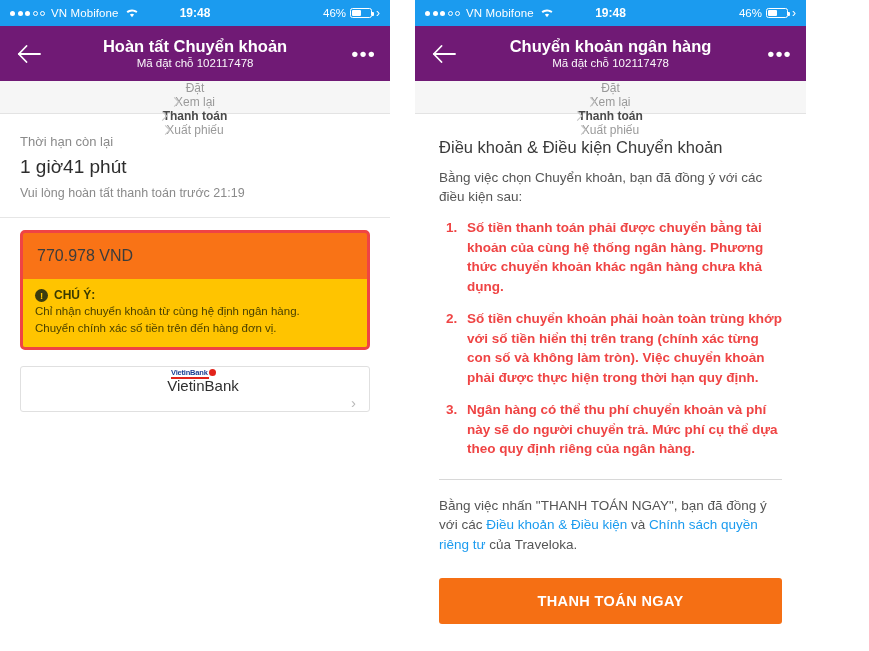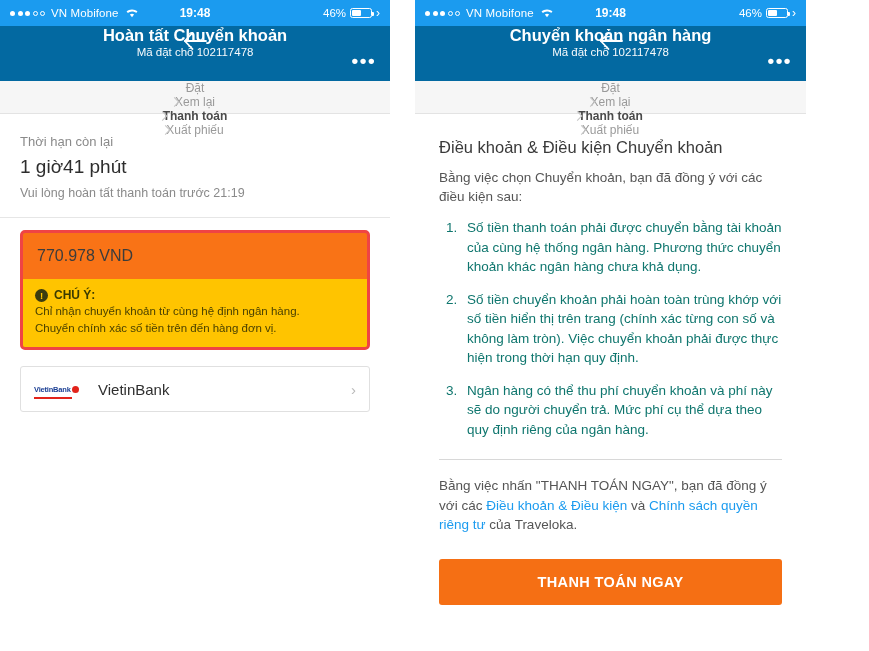--- a/index.html
+++ b/index.html
@@ -26,22 +26,22 @@
   .sb-wifi { margin-left: 6px; display: inline-block; }
   .sb-time { position: absolute; left: 0; right: 0; text-align: center; font-size: 12px; font-weight: bold; pointer-events: none; }
   .sb-right { margin-left: auto; display: flex; align-items: center; gap: 4px; font-size: 11.5px; }
   .battery { width: 22px; height: 10px; border: 1px solid #ffffff; border-radius: 2.5px; position: relative; display: inline-block; }
   .battery::after { content: ""; position: absolute; right: -3px; top: 3px; width: 2px; height: 4px; background: #ffffff; border-radius: 0 1px 1px 0; }
   .battery .lvl { position: absolute; left: 1px; top: 1px; bottom: 1px; width: 46%; background: #ffffff; border-radius: 1px; }
   .sb-arrow { font-size: 12px; }
 
   
   .navbar {
-    height: 55px; background: #0369a1; color: #ffffff;
-    display: flex; align-items: center; padding: 0 14px; position: relative; flex-direction: column;
+    height: 55px; background: #701a75; color: #ffffff;
+    display: flex; align-items: center; padding: 0 14px; position: relative;
   }
   .nav-back { width: 30px; height: 30px; display: flex; align-items: center; justify-content: center; cursor: pointer; }
   .nav-back svg { display: block; }
   .nav-titles { position: absolute; left: 52px; right: 52px; text-align: center; }
   .nav-title { font-size: 16.5px; font-weight: bold; line-height: 19px; }
   .nav-sub { font-size: 11.5px; line-height: 15px; font-weight: normal; opacity: .97; }
   .nav-more { margin-left: auto; font-size: 19px; letter-spacing: 1.5px; font-weight: bold; cursor: pointer; line-height: 10px; }
 
   
   .steps {
@@ -72,38 +72,38 @@
   .warn-box { background: #ffc400; padding: 9px 12px 11px 12px; }
   .warn-head { display: flex; align-items: center; gap: 6px; font-size: 12px; font-weight: bold; color: #3b3b00; }
   .warn-bang {
     width: 13px; height: 13px; border-radius: 50%; background: #3b3b0f; color: #ffc400;
     font-size: 9.5px; font-weight: bold; display: flex; align-items: center; justify-content: center;
   }
   .warn-line { font-size: 11.5px; color: #4a4100; line-height: 15px; margin-top: 2px; }
 
   .bank-card {
     margin-top: 16px; border: 1px solid #e0e0e0; border-radius: 3px; background: #ffffff;
-    height: 46px; display: flex; align-items: center; padding: 0 13px; cursor: pointer;
+    height: 46px; display: flex; align-items: center; padding: 0 13px; cursor: pointer; flex-direction: column;
   }
   .bank-logo {
     width: 48px; height: 16px; background: #ffffff; border: 0; position: relative;
     display: flex; align-items: center; font-size: 7.5px; font-weight: bold; color: #1b3f94;
     letter-spacing: -.2px;
   }
   .bank-logo .dot { width: 7px; height: 7px; border-radius: 50%; background: #e2231a; display: inline-block; margin-left: 1px; }
   .bank-logo .bar { position: absolute; left: 0; right: 10px; bottom: -2px; height: 2px; background: #e2231a; }
   .bank-name { font-size: 15px; color: #2f2f2f; margin-left: 16px; }
   .chev { margin-left: auto; color: #b9b9b9; font-size: 15px; }
 
   
   .r-content { padding: 0 24px; }
   .terms-title { font-size: 16.5px; color: #3a3a3a; margin-top: 22px; line-height: 22px; }
   .terms-intro { font-size: 13.5px; color: #555555; line-height: 19px; margin-top: 10px; }
   ol.terms { margin-top: 12px; padding-left: 22px; }
-  ol.terms li { font-size: 13.5px; color: #0f766e; line-height: 19.5px; margin-bottom: 13px; padding-left: 6px; }
+  ol.terms li { font-size: 13.5px; color: #ef4444; line-height: 19.5px; margin-bottom: 13px; padding-left: 6px; font-weight: bold; }
   .rule { height: 1px; background: #d8d8d8; margin-top: 20px; }
   .agree { font-size: 13.5px; color: #555555; line-height: 19.5px; margin-top: 16px; }
   .agree a { color: #1b9bef; text-decoration: none; cursor: pointer; }
   .pay-btn {
     margin-top: 24px; height: 46px; background: #f56f14; color: #ffffff;
     border-radius: 3px; display: flex; align-items: center; justify-content: center;
     font-size: 14.5px; font-weight: bold; letter-spacing: .4px; cursor: pointer;
   }
 </style>
 </head>

